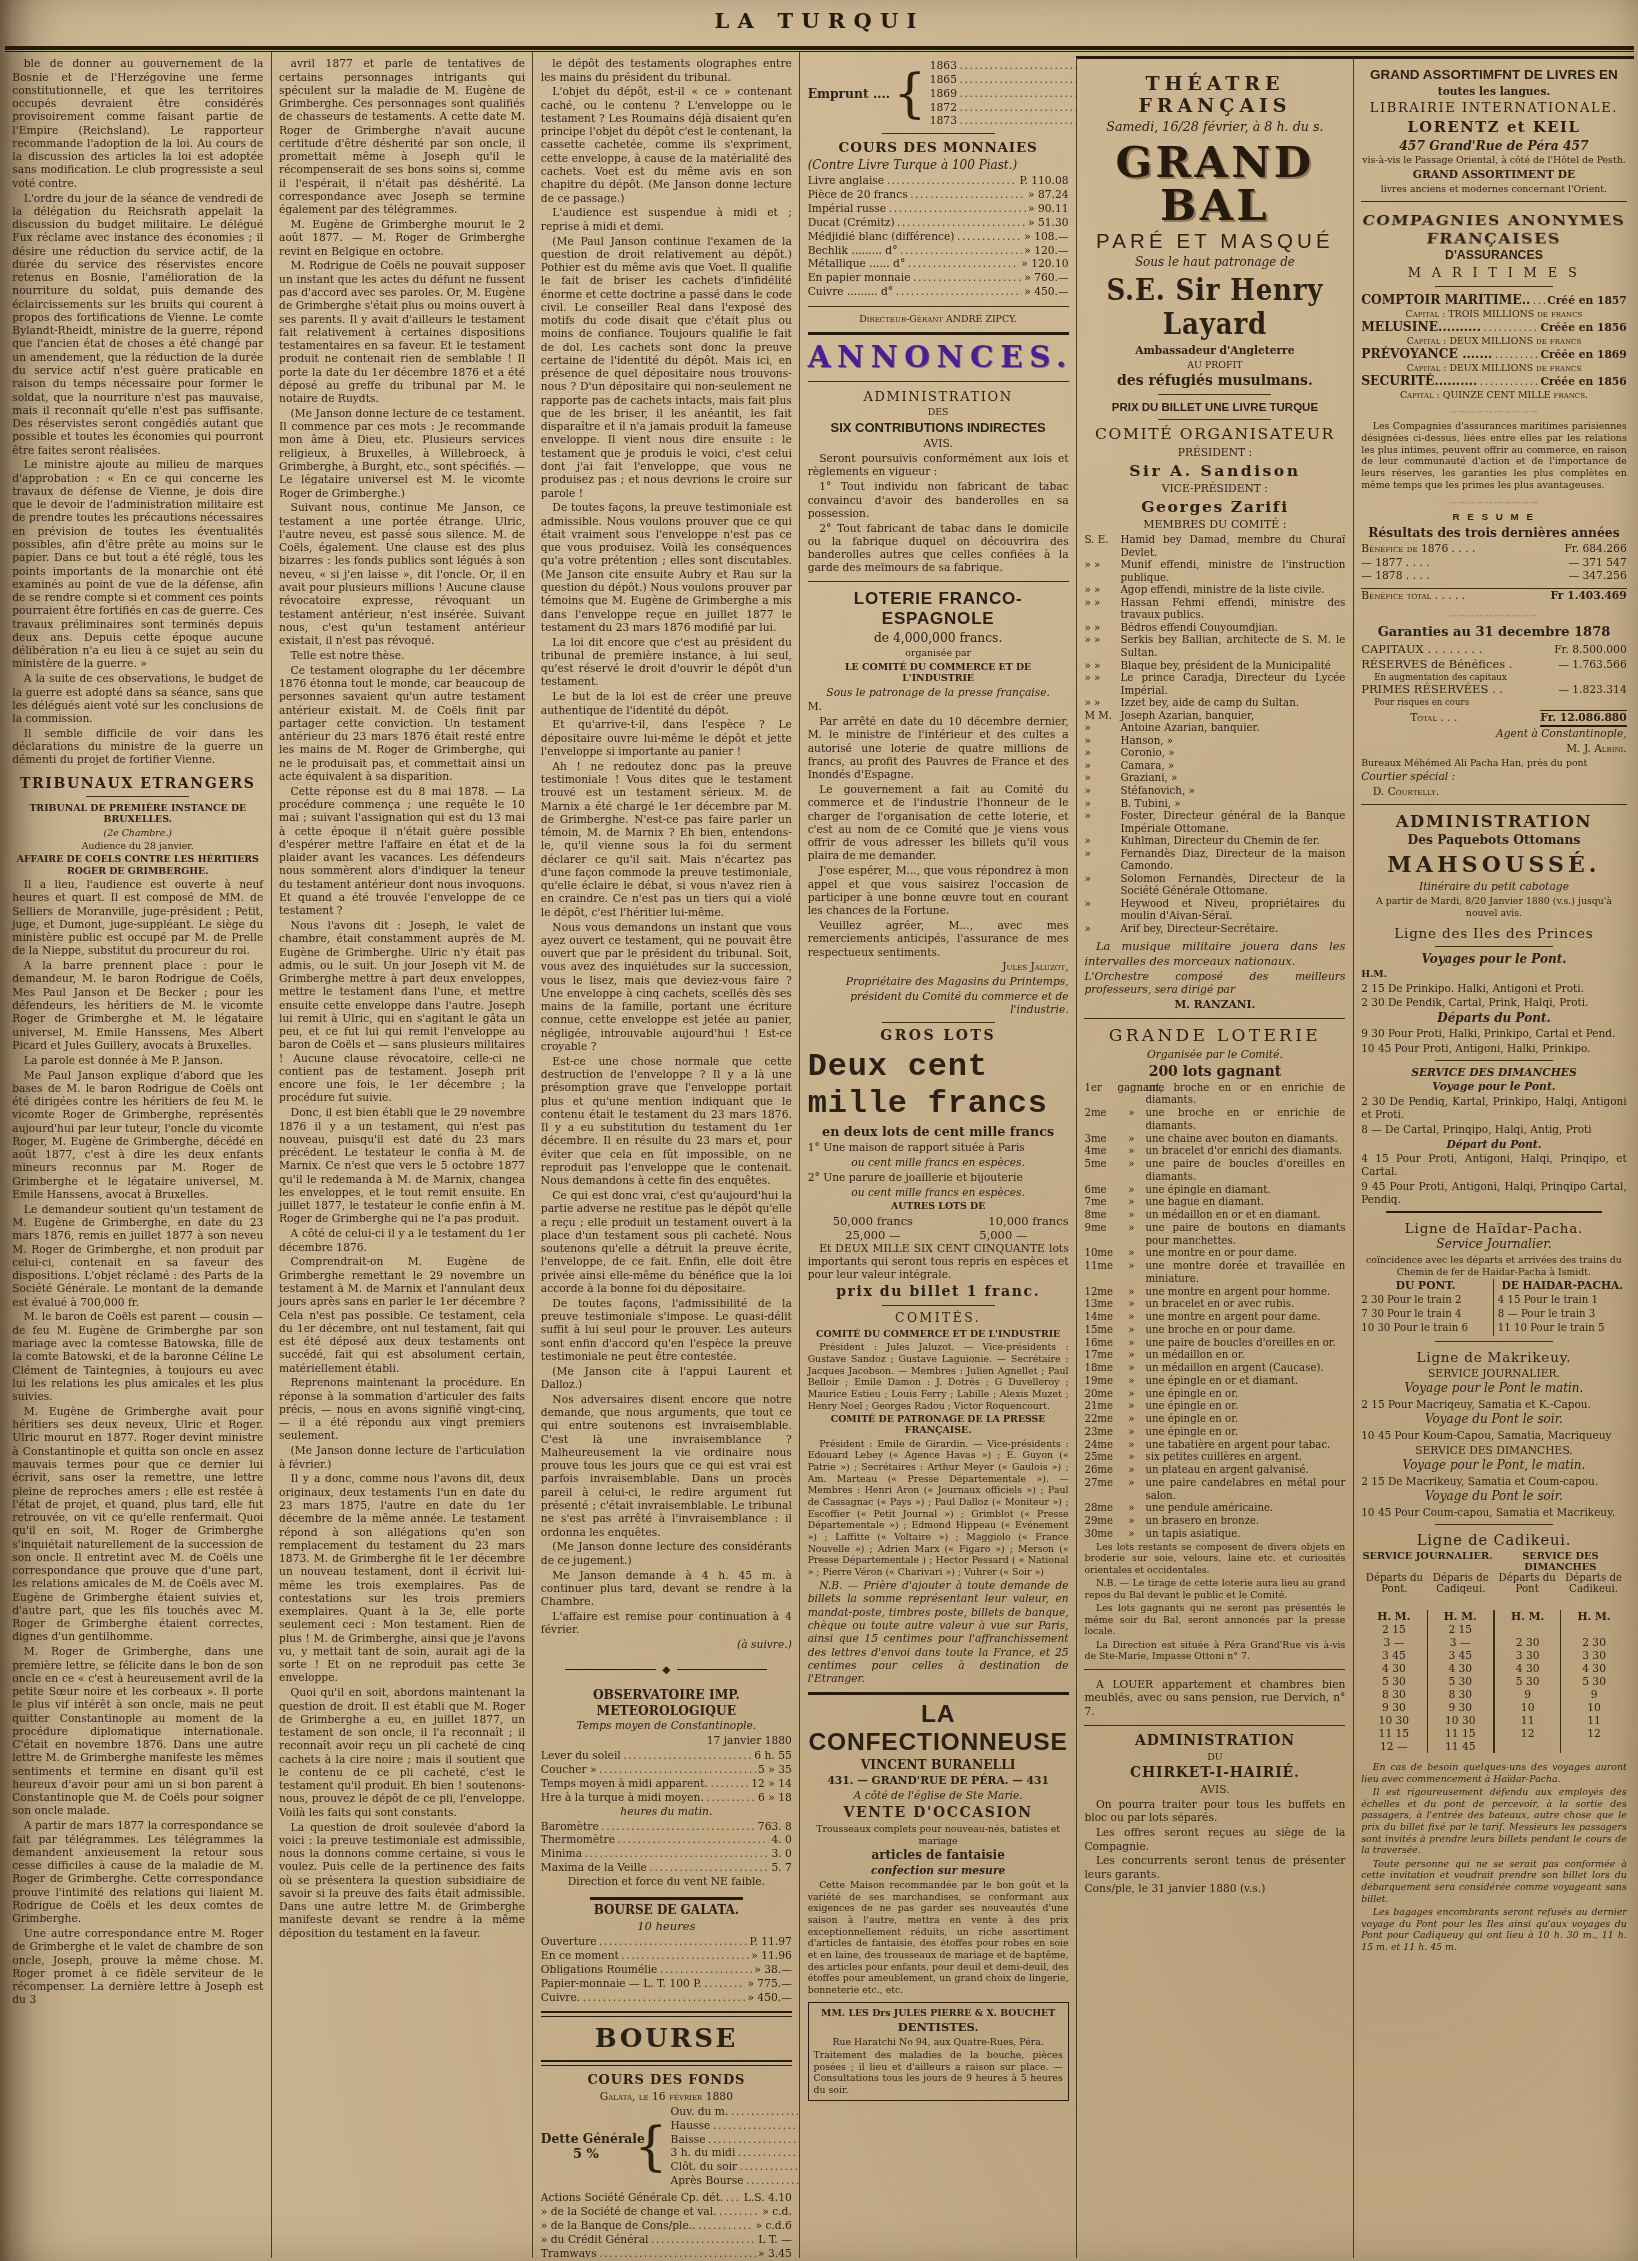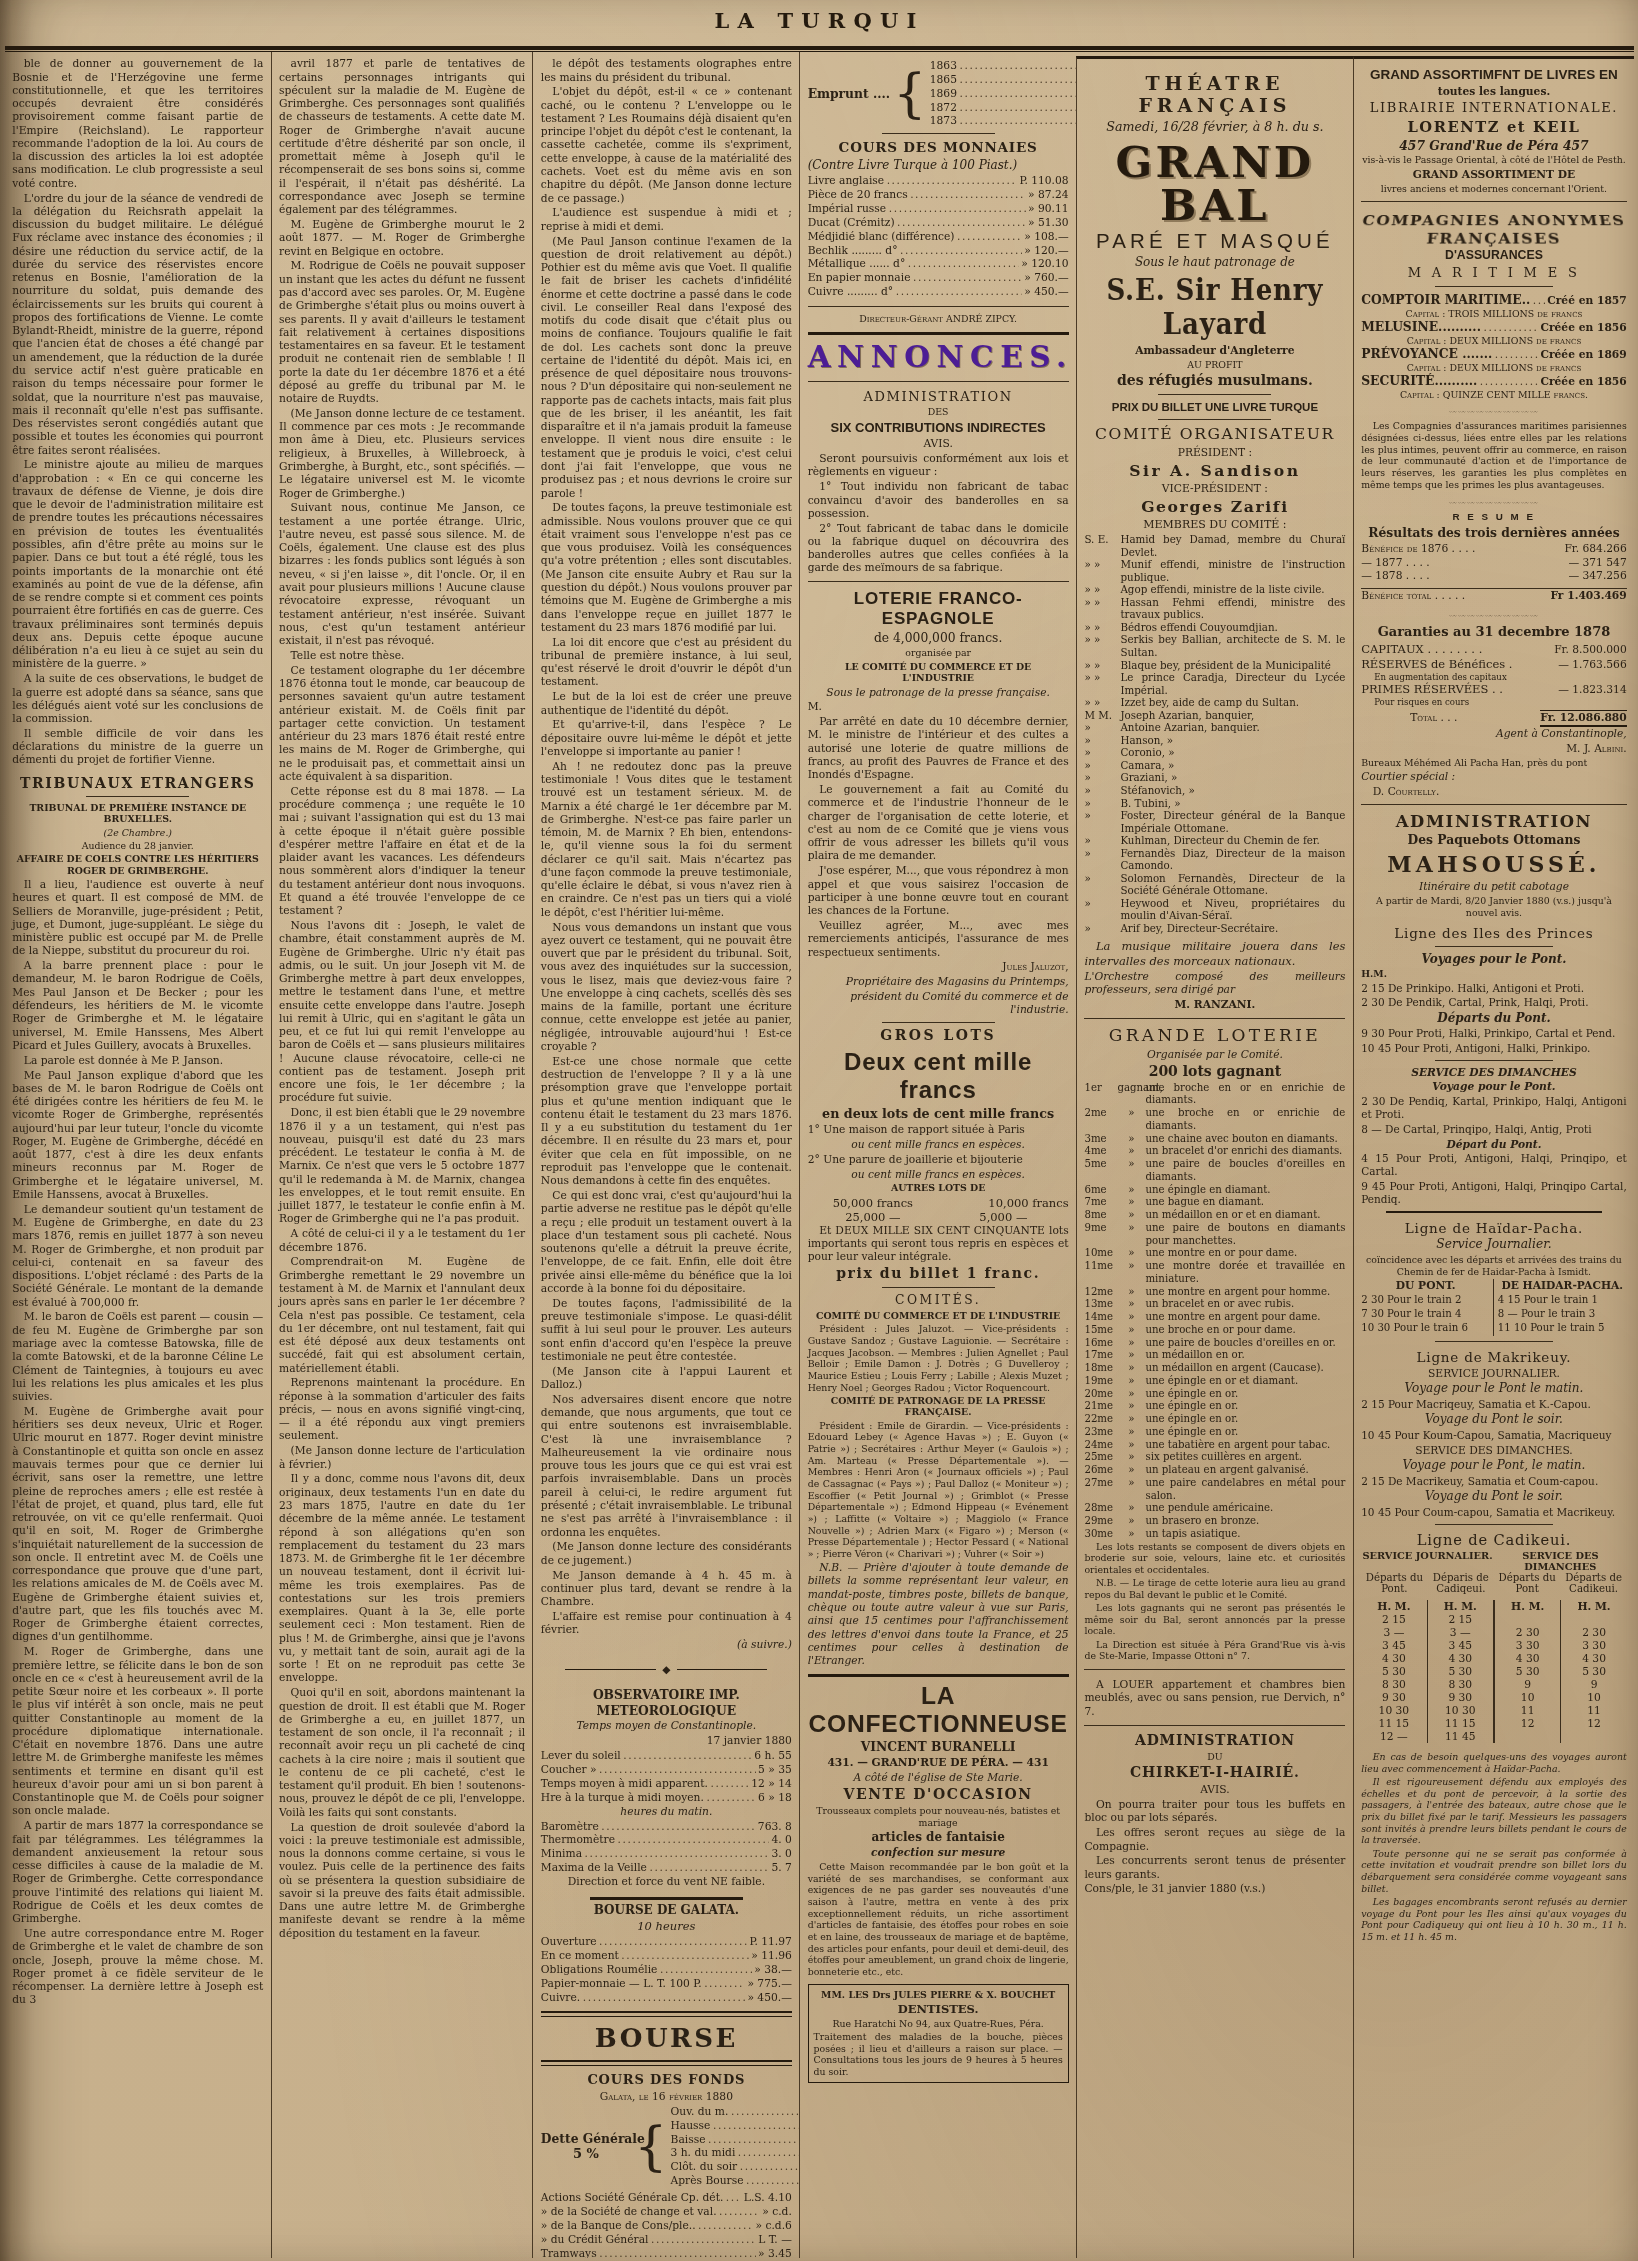--- a/index.html
+++ b/index.html
@@ -52,21 +52,21 @@
   .brace-lbl{font-weight:bold;font-size:12.3px;white-space:nowrap;}
   .brace{font-size:52px;font-weight:200;line-height:.8;padding:0 3.3px;font-family:"DejaVu Serif",serif;}
   .brace-rows{flex:1;}
 
   .theatre-title{font-size:19px;letter-spacing:4.9px;text-align:center;font-weight:bold;margin:8.2px 0 3.3px;}
   .grandbal{font-size:43px;font-weight:bold;text-align:center;letter-spacing:3.3px;line-height:1;margin:6.6px 0 1.6px;color:#241a0e;text-shadow:2px 2px 0 rgba(70,50,25,.45);font-family:"DejaVu Serif",serif;}
   .pare{font-size:20.5px;text-align:center;letter-spacing:4.1px;font-family:"Liberation Sans",sans-serif;margin:1.6px 0;}
   .layard{font-size:29px;font-weight:bold;text-align:center;letter-spacing:0.8px;margin:3.3px 0;font-stretch:condensed;}
   .annonces{font-size:29.5px;font-weight:bold;text-align:center;letter-spacing:6.6px;margin:4.9px 0;color:#4c1d95;text-shadow:0.8px 0.8px 0 rgba(60,40,20,.5);}
   .loterie-h{font-family:"Liberation Sans",sans-serif;font-weight:bold;font-size:17px;text-align:center;letter-spacing:0.8px;margin:6.6px 0 1.6px;}
-  .deuxcent{font-size:24px;font-weight:bold;text-align:center;letter-spacing:0.8px;margin:3.3px 0 1.6px;font-family:Liberation Sans, sans-serif;}
+  .deuxcent{font-size:32px;font-weight:bold;text-align:left;letter-spacing:0.8px;margin:3.3px 0 1.6px;font-family:Liberation Mono, monospace;}
   .confection{font-size:24.6px;font-weight:bold;text-align:center;letter-spacing:0.8px;font-family:"Liberation Sans",sans-serif;font-stretch:condensed;margin:4.9px 0 1.6px;}
   .arch{text-align:center;font-weight:bold;font-size:15.6px;letter-spacing:1.6px;transform:perspective(246px) rotateX(18deg);margin:8.2px 0 0;}
   .mahsousse{font-size:22px;font-weight:bold;text-align:center;letter-spacing:4.1px;margin:3.3px 0;}
   .ligne-h{font-weight:normal;font-size:13.5px;text-align:center;letter-spacing:0.8px;margin:6.6px 0 1.6px;}
   .bourse-big{font-size:26px;font-weight:bold;text-align:center;letter-spacing:2.5px;margin:3.3px 0;font-family:"DejaVu Serif",serif;}
 
   .member-row{display:flex;font-size:10.3px;line-height:1.22;}
   .member-row .pre{width:36px;flex:none;white-space:nowrap;}
   .member-row .txt{flex:1;text-align:justify;}
   .prize-row{display:flex;font-size:10.2px;line-height:1.25;}
@@ -1020,21 +1020,21 @@
           <span class="sc b" style="flex:1;text-align:center;font-size:9.8px">SERVICE JOURNALIER.</span>
           <span class="sc b" style="flex:1;text-align:center;font-size:9.8px">SERVICE DES DIMANCHES</span>
         </div>
         <div class="cadi-grid cadi-head">
 
         <div class="cg">Départs du Pont.</div>
             <div class="cg">Déparis de Cadiqeui.</div>
             <div class="cg">Départs du Pont</div>
             <div class="cg">Départs de Cadikeui.</div>
           </div>
-        <div class="cadi-grid" style="margin-top:6px">
+        <div class="cadi-grid" style="margin-top:16px">
           <div class="cg b1 b">H.   M.</div>
           <div class="cg b2 b">H.   M.</div>
           <div class="cg b1 b">H.   M.</div>
           <div class="cg b">H.   M.</div>
         </div>
         <div>
 
             <div class="cadi-grid">
               <div class="cg b1">2  15</div>
               <div class="cg b2">2  15</div>

